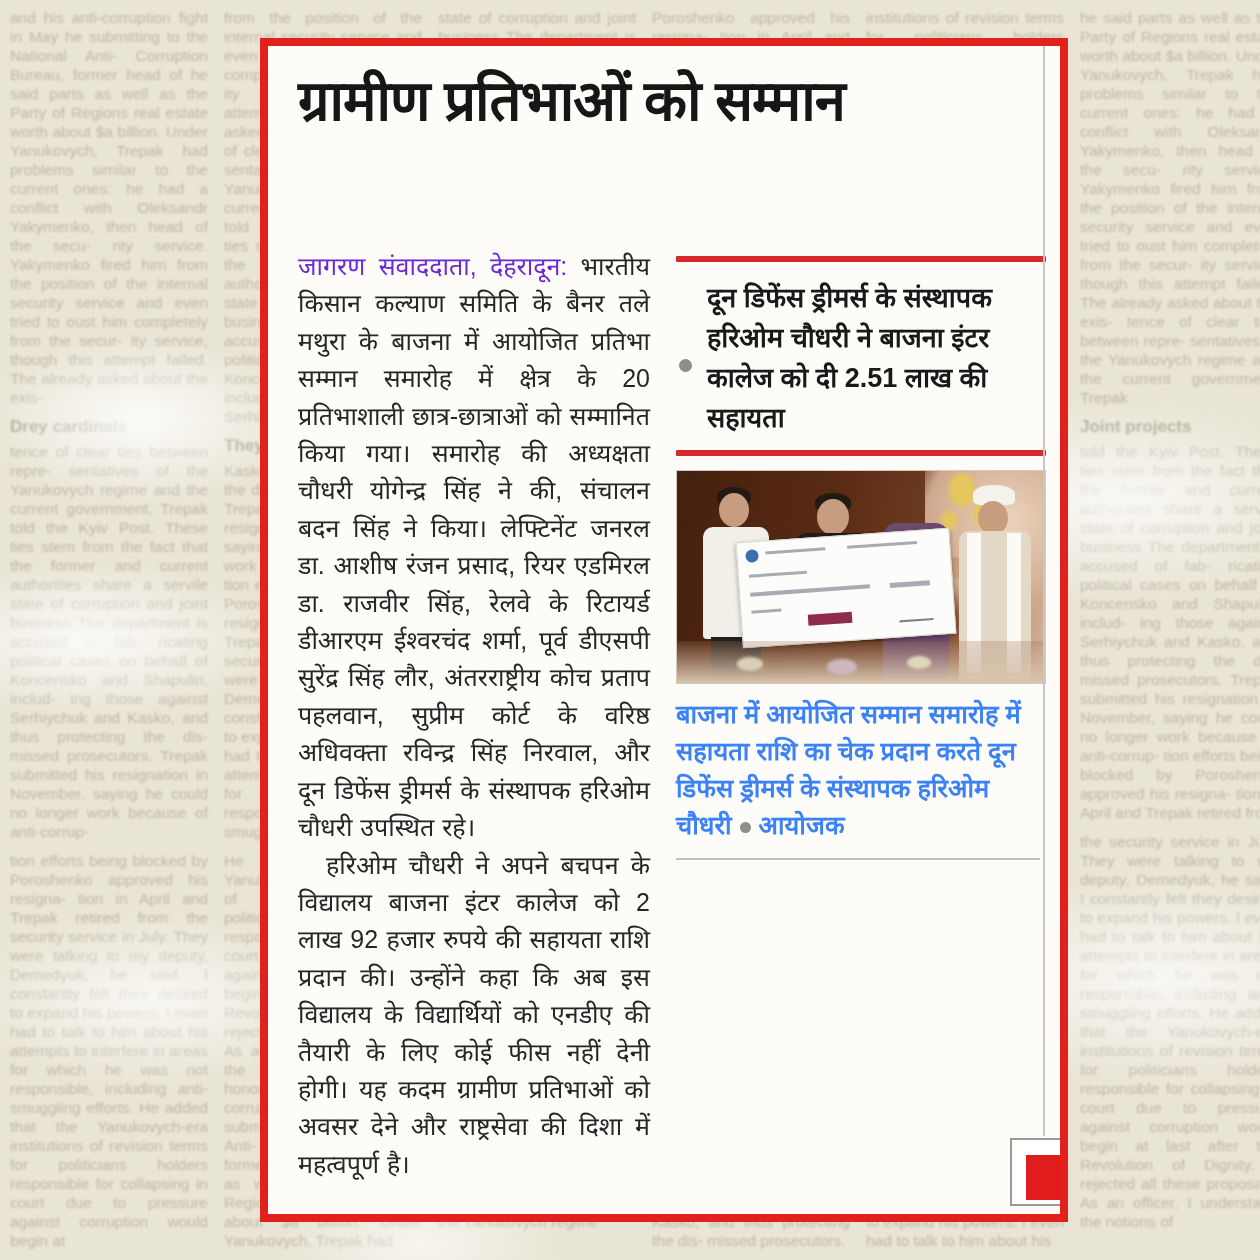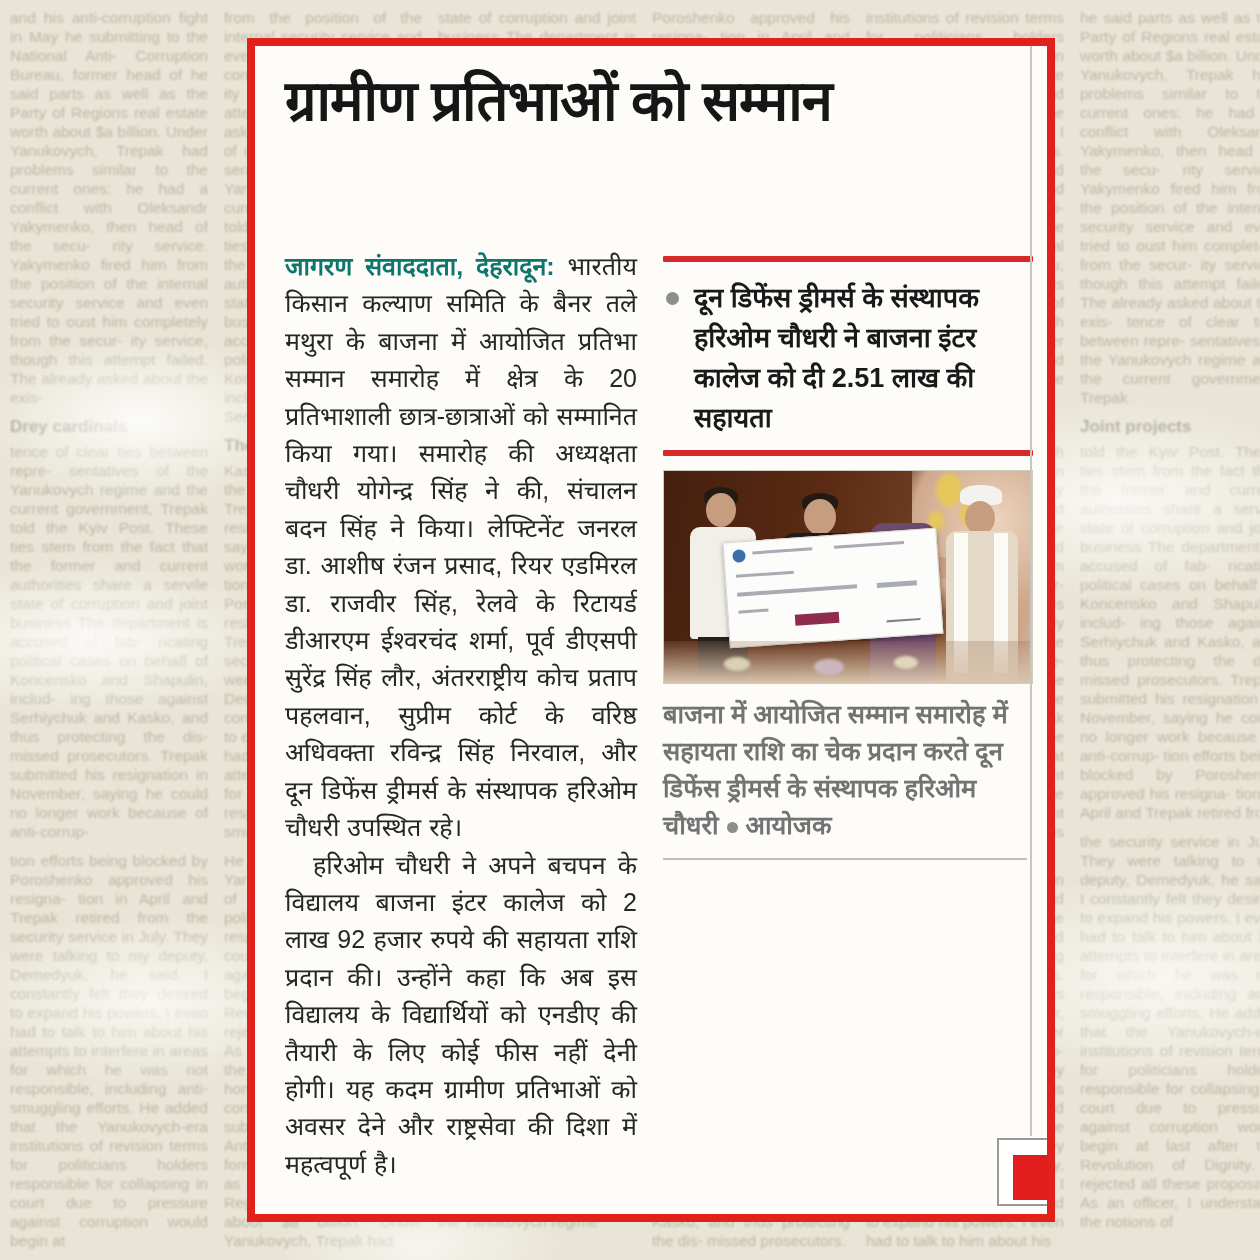--- a/index.html
+++ b/index.html
@@ -22,43 +22,43 @@
     background:
       radial-gradient(220px 120px at 140px 420px,rgba(255,255,255,.85),rgba(255,255,255,0) 70%),
       radial-gradient(260px 110px at 90px 640px,rgba(255,255,255,.8),rgba(255,255,255,0) 70%),
       radial-gradient(300px 140px at 1120px 500px,rgba(255,255,255,.75),rgba(255,255,255,0) 70%),
       radial-gradient(320px 150px at 1160px 980px,rgba(255,255,255,.7),rgba(255,255,255,0) 70%),
       radial-gradient(260px 120px at 150px 1000px,rgba(255,255,255,.7),rgba(255,255,255,0) 70%),
       radial-gradient(200px 90px at 420px 1245px,rgba(255,255,255,.6),rgba(255,255,255,0) 70%);
   }
   
   .clip{
-    position:absolute;left:247px;top:38px;width:808px;height:1184px;
+    position:absolute;left:260px;top:38px;width:808px;height:1184px;
     box-sizing:border-box;border:8px solid #e2201c;background:#fdfcf9;
     z-index:2;overflow:hidden;
   }
   .headline{
     position:absolute;left:30px;top:10px;width:742px;
     font-weight:bold;color:#161616;font-size:56px;line-height:90px;
     letter-spacing:-1px;
   }
   .headline span{display:block;white-space:nowrap;}
   .columns{position:absolute;left:30px;top:202px;width:748px;display:flex;gap:26px;}
   .col-left{width:352px;flex:none;}
   .col-left p{
     margin:0;font-size:25px;line-height:37.4px;text-align:justify;
     color:#262626;word-spacing:1px;
   }
   .col-left p.indent{text-indent:28px;}
-  .dateline{font-weight:bold;color:#0f766e;}
+  .dateline{font-weight:normal;color:#6d28d9;}
   .col-right{width:370px;flex:none;position:relative;}
   .rule-red{height:6px;background:#d8282a;border-radius:1px;}
   .rule-red.top{margin:8px 0 16px 0;}
   .rule-red.bottom{margin:4px 0 14px 0;}
-  .bullet{display:flex;margin-bottom:12px;}
+  .bullet{display:flex;margin-bottom:12px;align-items:center;}
   .bullet .dot{
     flex:none;width:13px;height:13px;border-radius:50%;
     background:#8d8d8d;margin:14px 15px 0 3px;
   }
   .bullet .btext{
     font-weight:bold;font-size:27px;line-height:40px;color:#191919;
   }
   
   .photo{
     position:relative;height:212px;border:1px solid #cfccc2;overflow:hidden;
@@ -92,21 +92,21 @@
     box-shadow:0 2px 5px rgba(0,0,0,.35);
   }
   .chq-logo{position:absolute;left:8px;top:7px;width:13px;height:13px;border-radius:50%;
     background:#3a6fae;}
   .chq-line{position:absolute;height:3px;background:#a7abb2;}
   .chq-badge{position:absolute;left:66px;top:76px;width:44px;height:11px;background:#8e2b4e;}
   .chq-sig{position:absolute;right:18px;bottom:14px;width:34px;height:10px;
     border-bottom:2px solid #7c8087;transform:skewX(-30deg);}
   
   .caption{
-    margin-top:12px;font-weight:bold;font-size:25.5px;line-height:37px;color:#737373;
+    margin-top:12px;font-weight:bold;font-size:25.5px;line-height:37px;color:#3b82f6;
     text-align:left;
   }
   .credit-dot{display:inline-block;width:11px;height:11px;border-radius:50%;
     background:#8d8d8d;margin:0 8px 1px 8px;}
   .rule-thin{height:2px;background:#c3c0b5;margin:14px 6px 16px 0;}
   .closing{
     margin:0;font-size:26.5px;line-height:35px;text-align:justify;color:#2b2b2b;
   }
   
   .v-divider{position:absolute;top:0;right:15px;width:2px;height:1090px;background:#c9c6bb;}

